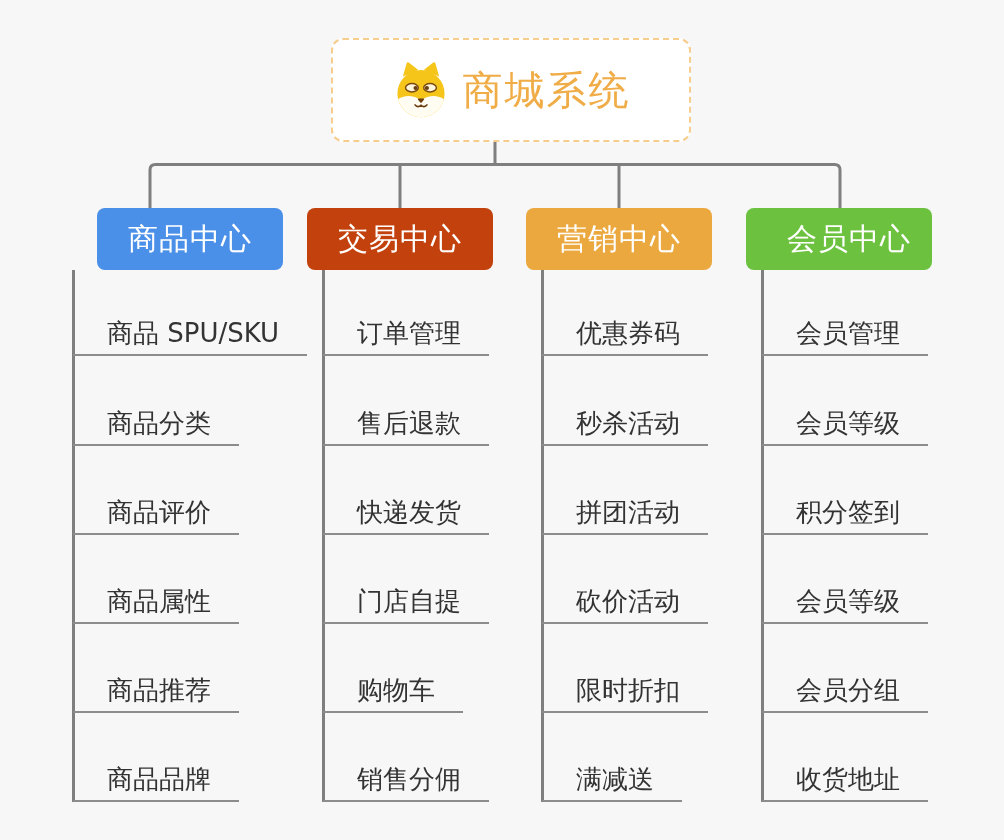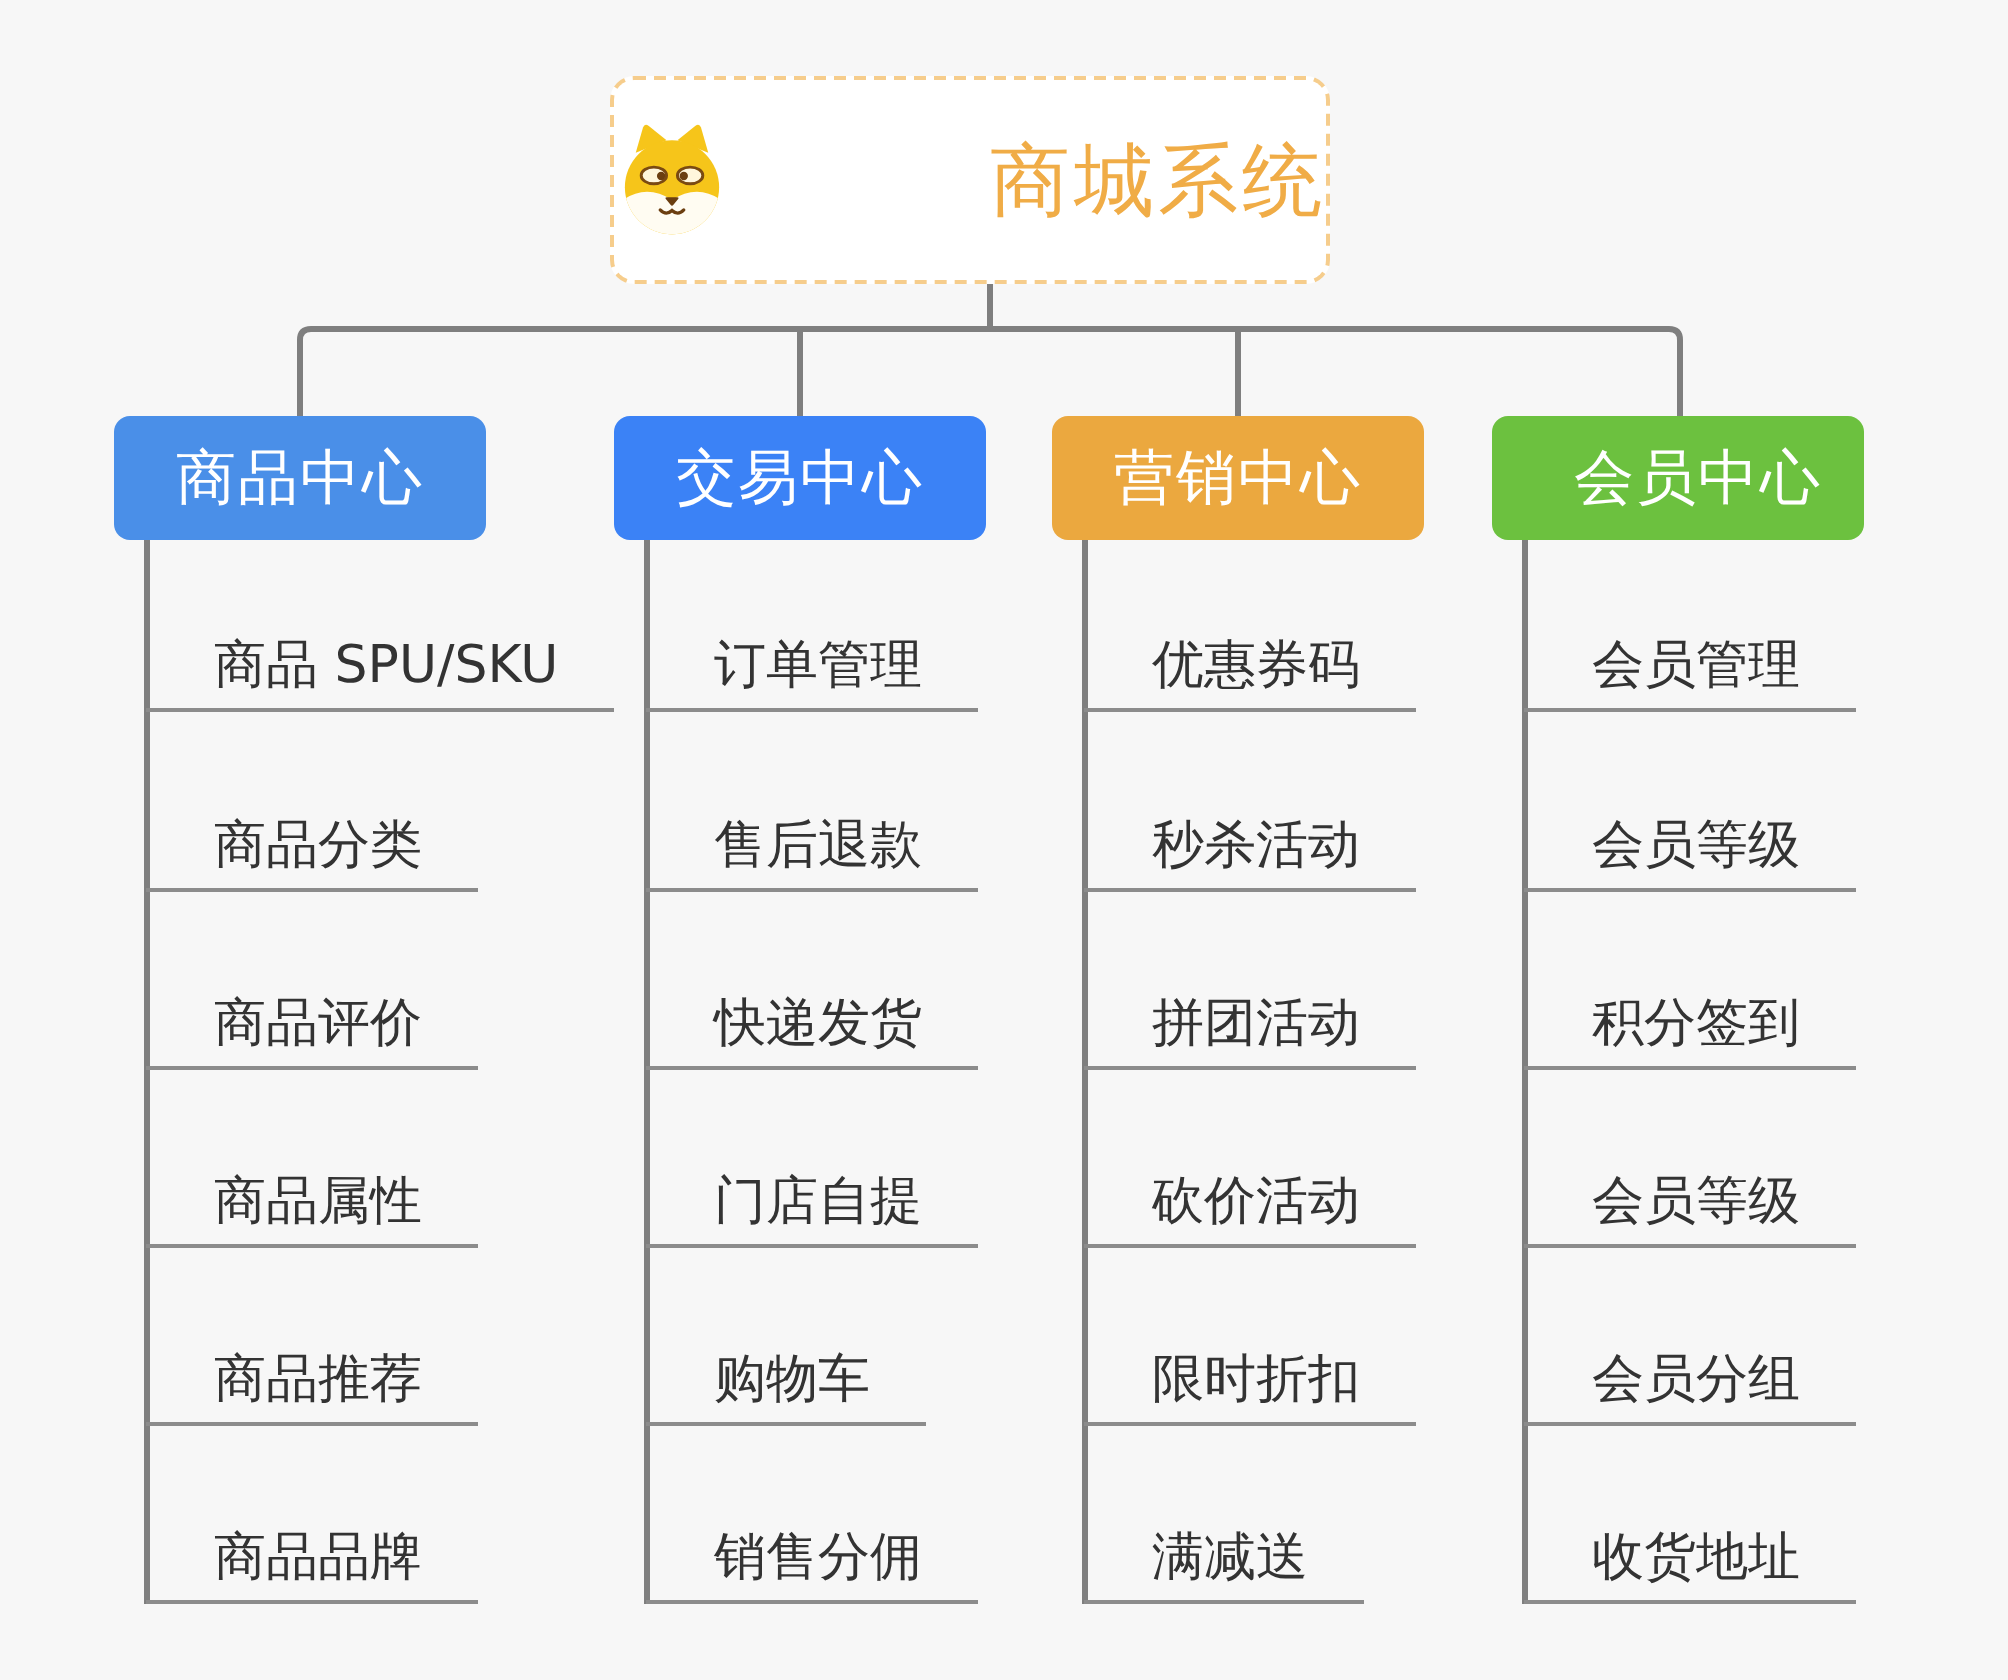--- a/index.html
+++ b/index.html
@@ -7,26 +7,26 @@
     width:1004px;height:840px;
     background:#F7F7F7;
     font-family:"DejaVu Sans","Liberation Sans",sans-serif;
     position:relative;
     overflow:hidden;
   }
   .canvas{position:absolute;inset:0;}
 
   
   .root-node{
-    position:absolute;left:305px;top:38px;width:360px;height:104px;
+    position:absolute;left:331px;top:38px;width:360px;height:104px;
     background:#FFFFFF;
     border:2px dashed #F6CD8C;
     border-radius:12px;
     box-sizing:border-box;
-    display:flex;align-items:center;justify-content:space-between;gap:13px;
+    display:flex;align-items:center;justify-content:center;gap:13px;
   }
   .root-title{
     font-size:40px;
     color:#F0AC46;
     letter-spacing:2px;
     white-space:nowrap;
   }
 
   
   svg.connectors{position:absolute;left:0;top:0;pointer-events:none;}
@@ -87,32 +87,32 @@
         <circle cx="26" cy="29.8" r="2.3" fill="#6B3E10"></circle>
         <circle cx="38.5" cy="29.8" r="2.3" fill="#6B3E10"></circle>
         <path d="M29 41.5 h6 q1 0 0.4 1 l-2.6 3.2 q-0.8 1 -1.6 0 l-2.6 -3.2 q-0.6 -1 0.4 -1 Z" fill="#6B3E10"></path>
         <path d="M25.5 48.5 q3.2 3.4 6.5 0.3 q3.3 3.1 6.5 -0.3" stroke="#6B3E10" stroke-width="1.8" fill="none" stroke-linecap="round"></path>
       </svg>
     </span>
     <span class="root-title">商城系统</span>
   </div>
 
   <div class="branch-col b0">
-    <div class="branch-box" style="background: rgb(74, 143, 232);">商品中心</div>
+    <div class="branch-box" style="background: rgb(74, 143, 232); margin-left: 40px;">商品中心</div>
     <div class="trunk"></div>
     <div class="child r0">商品 SPU/SKU</div>
     <div class="child r1">商品分类</div>
     <div class="child r2">商品评价</div>
     <div class="child r3">商品属性</div>
     <div class="child r4">商品推荐</div>
     <div class="child r5">商品品牌</div>
   </div>
 
   <div class="branch-col b1">
-    <div class="branch-box" style="background: #3b82f6;">交易中心</div>
+    <div class="branch-box" style="background: #c2410c;">交易中心</div>
     <div class="trunk"></div>
     <div class="child r0">订单管理</div>
     <div class="child r1">售后退款</div>
     <div class="child r2">快递发货</div>
     <div class="child r3">门店自提</div>
     <div class="child r4">购物车</div>
     <div class="child r5">销售分佣</div>
   </div>
 
   <div class="branch-col b2">

